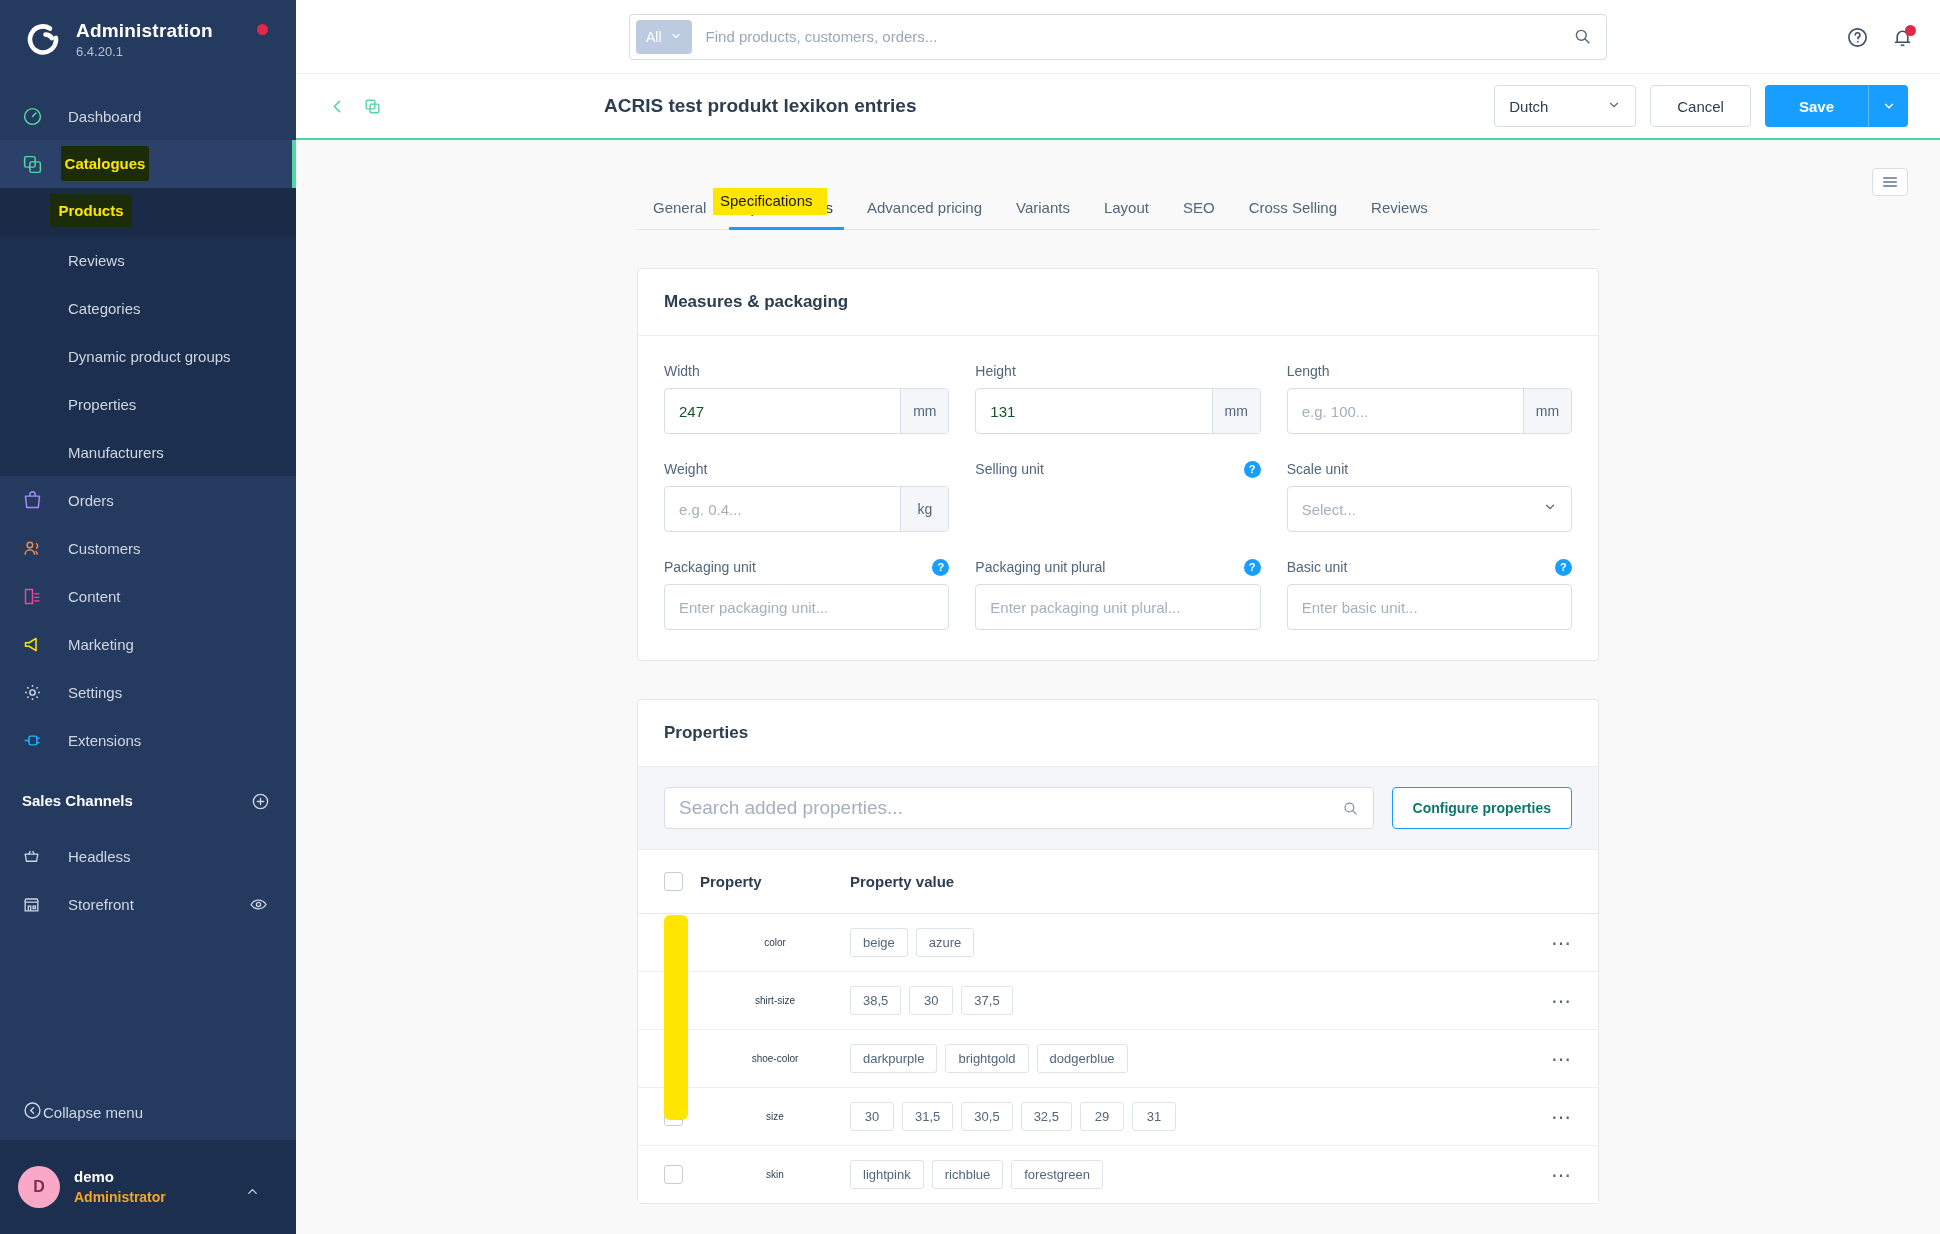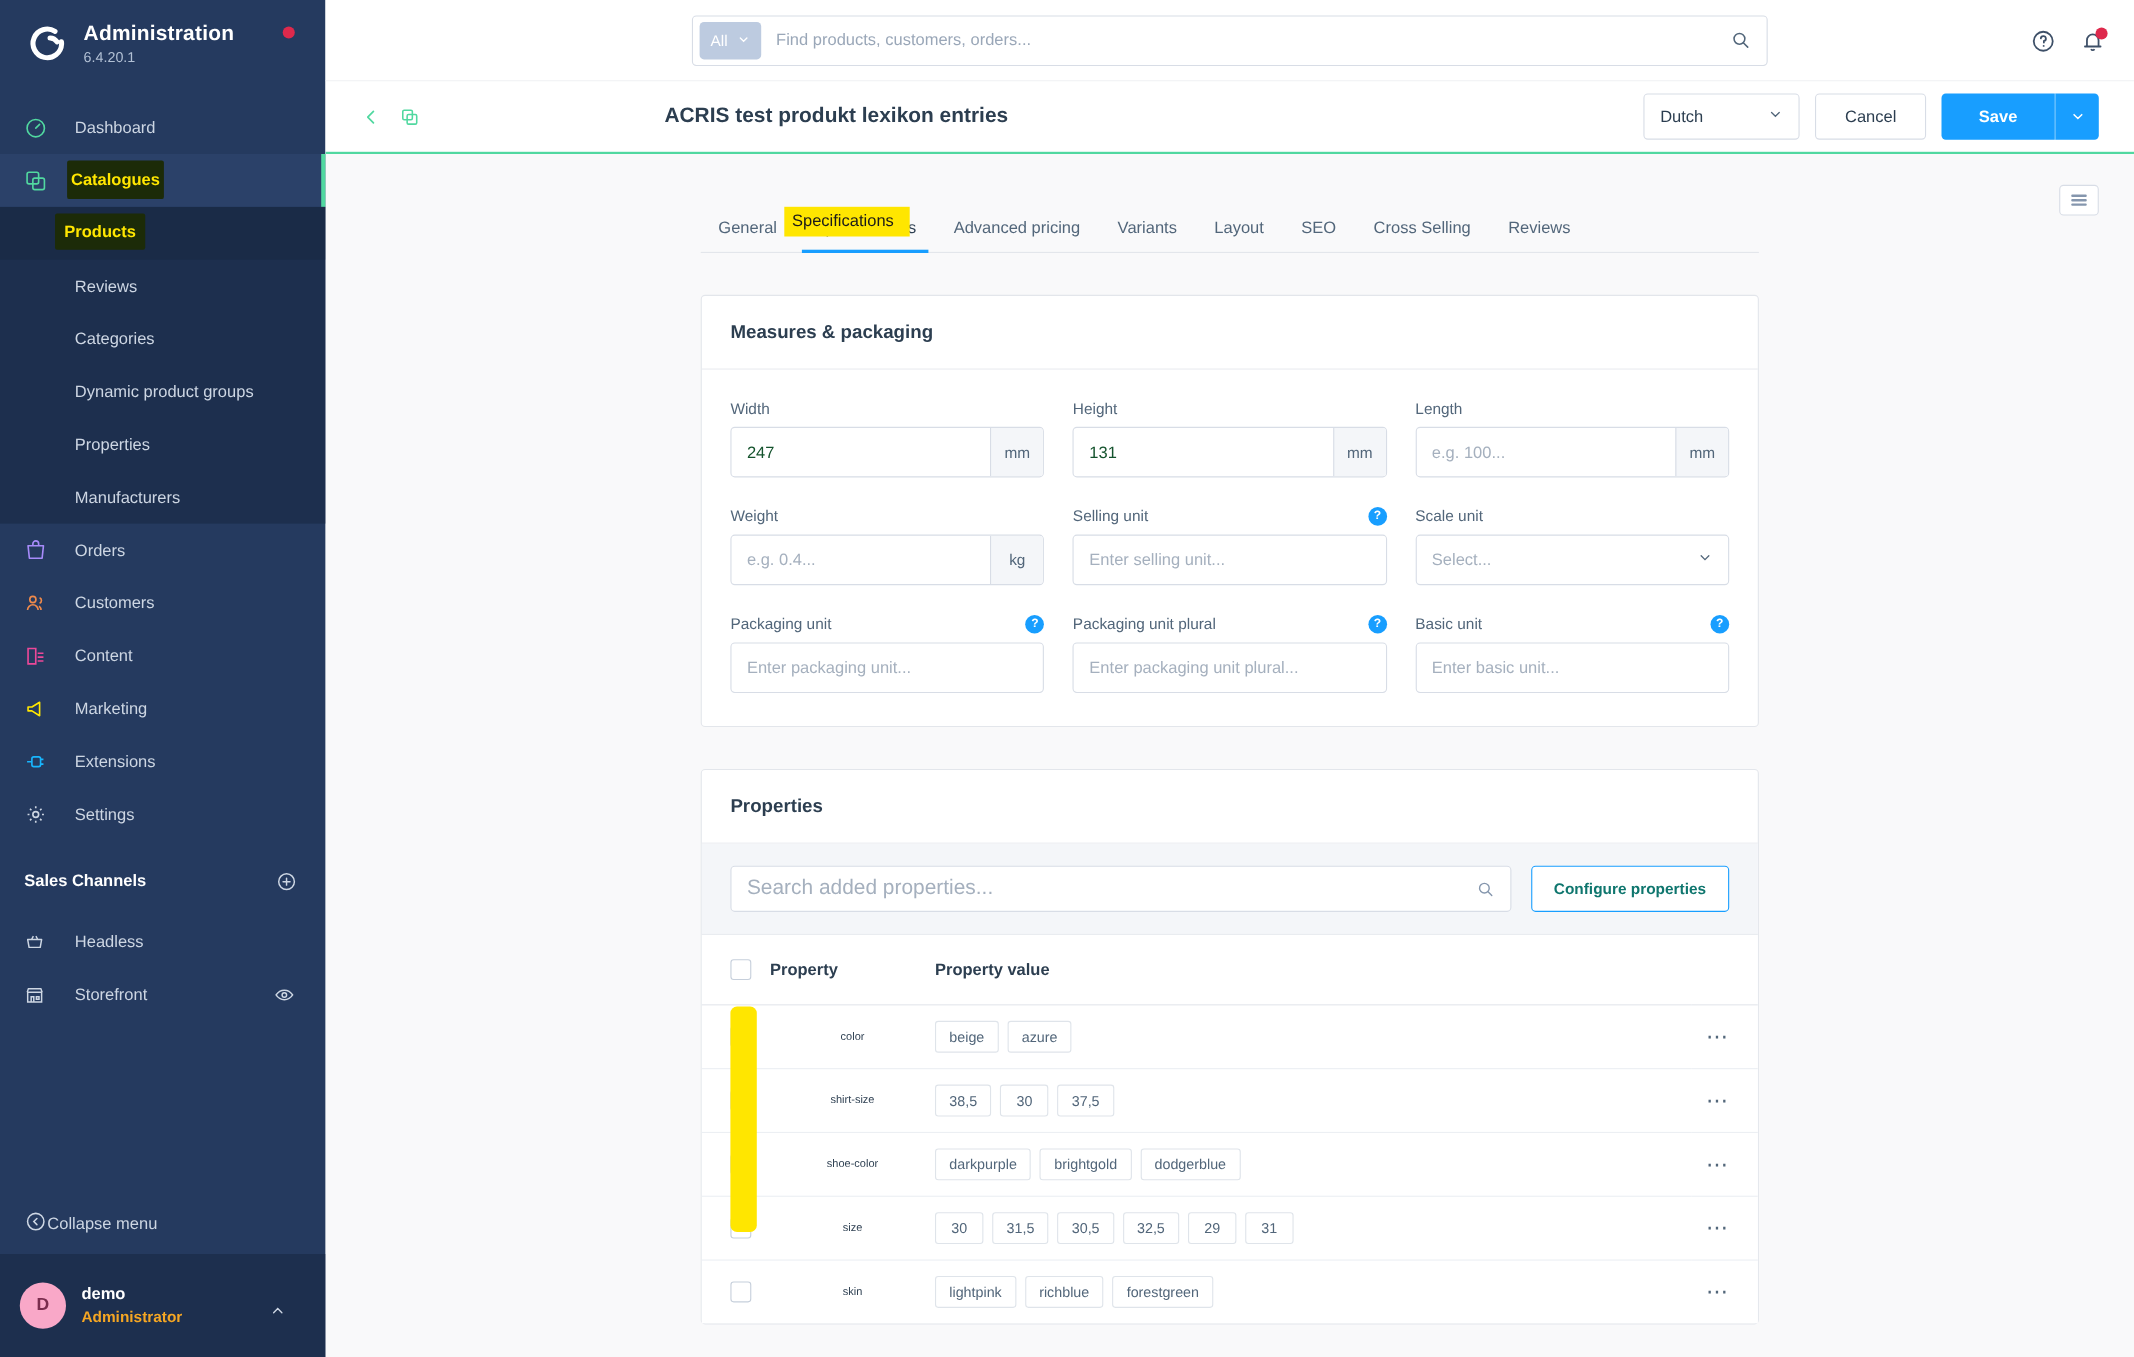--- a/index.html
+++ b/index.html
@@ -362,36 +362,36 @@
         <span class="ico">
           <svg width="21" height="21" viewBox="0 0 24 24" fill="none" stroke="#ffe600" stroke-width="1.7">
             <path d="M4 10v4h4l8 5V5L8 10H4z" stroke-linejoin="round"></path>
           </svg>
         </span>
         <span class="lbl">Marketing</span>
       </div>
 
       <div class="sb-item">
         <span class="ico">
+          <svg width="21" height="21" viewBox="0 0 24 24" fill="none" stroke="#cdd6e3" stroke-width="1.7">
+            <circle cx="12" cy="12" r="3"></circle>
+            <path d="M12 3.5v2M12 18.5v2M3.5 12h2M18.5 12h2M6 6l1.5 1.5M16.5 16.5L18 18M18 6l-1.5 1.5M7.5 16.5L6 18"></path>
+          </svg>
+        </span>
+        <span class="lbl">Settings</span>
+      </div>
+
+      <div class="sb-item">
+        <span class="ico">
           <svg width="21" height="21" viewBox="0 0 24 24" fill="none" stroke="#18b6ff" stroke-width="1.7">
             <rect x="8" y="7" width="9" height="10" rx="2"></rect>
               <path d="M3 12h5M17 9.5h3M17 14.5h3"></path>
           </svg>
         </span>
         <span class="lbl">Extensions</span>
-      </div>
-
-      <div class="sb-item">
-        <span class="ico">
-          <svg width="21" height="21" viewBox="0 0 24 24" fill="none" stroke="#cdd6e3" stroke-width="1.7">
-            <circle cx="12" cy="12" r="3"></circle>
-            <path d="M12 3.5v2M12 18.5v2M3.5 12h2M18.5 12h2M6 6l1.5 1.5M16.5 16.5L18 18M18 6l-1.5 1.5M7.5 16.5L6 18"></path>
-          </svg>
-        </span>
-        <span class="lbl">Settings</span>
       </div>
     </nav>
 
     <div class="sb-section">
       <span class="sb-section-title">Sales Channels</span>
       <span style="cursor:pointer;display:flex;">
         <svg width="19" height="19" viewBox="0 0 24 24" fill="none" stroke="#cdd6e3" stroke-width="1.7">
           <circle cx="12" cy="12" r="9"></circle>
             <path d="M12 8v8M8 12h8" stroke-linecap="round"></path>
         </svg>
@@ -615,23 +615,20 @@
                 </div>
                 <div class="inp-group">
                   <input class="inp" type="text" placeholder="e.g. 0.4..." style="">
                   <span class="unit">kg</span>
                 </div>
               </div>
               <div class="fld">
                 <div class="fld-label">
                   <span>Selling unit</span>
                   <span class="help-dot">?</span>
-                </div>
-                <div class="inp-plain">
-                  <input type="text" placeholder="Enter selling unit..." style="">
                 </div>
               </div>
               <div class="fld">
                 <div class="fld-label">
                   <span>Scale unit</span>
                 </div>
                 <div class="inp-plain">
                   <input type="text" readonly="" placeholder="Select..." style="">
                   <span class="sel-caret">
                     <svg width="14" height="14" viewBox="0 0 24 24" fill="none" stroke="#52667a" stroke-width="2">

